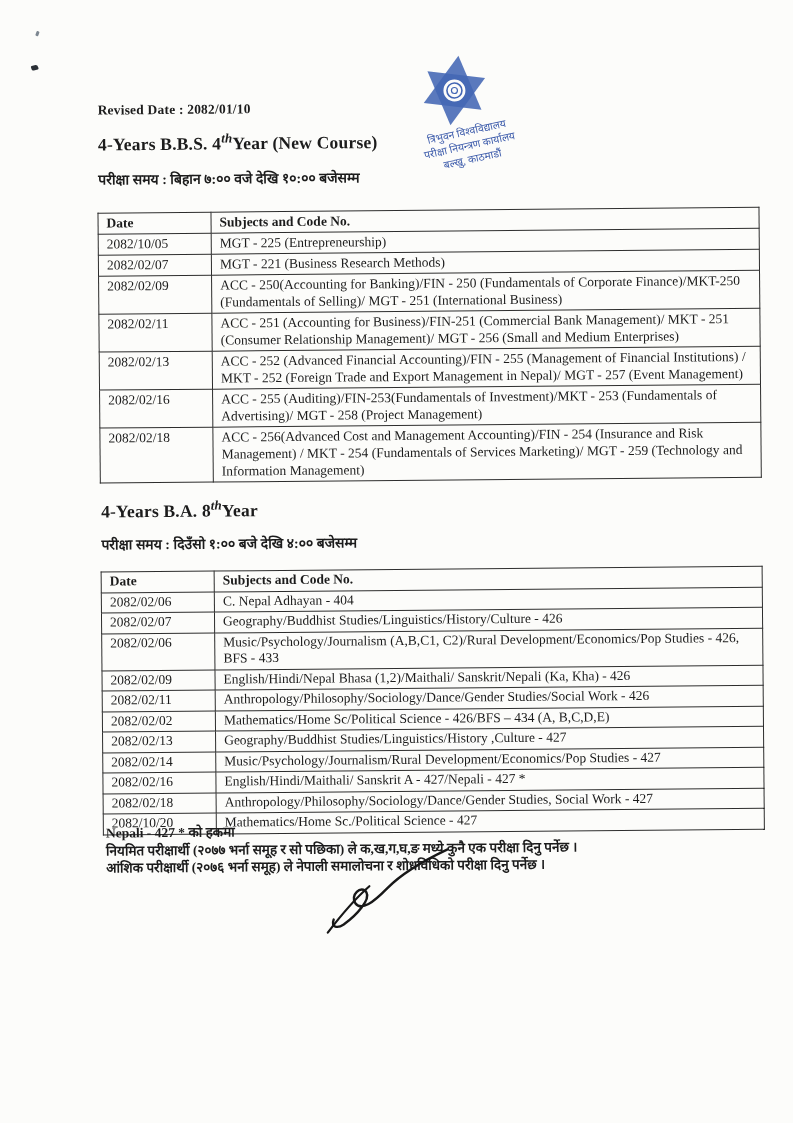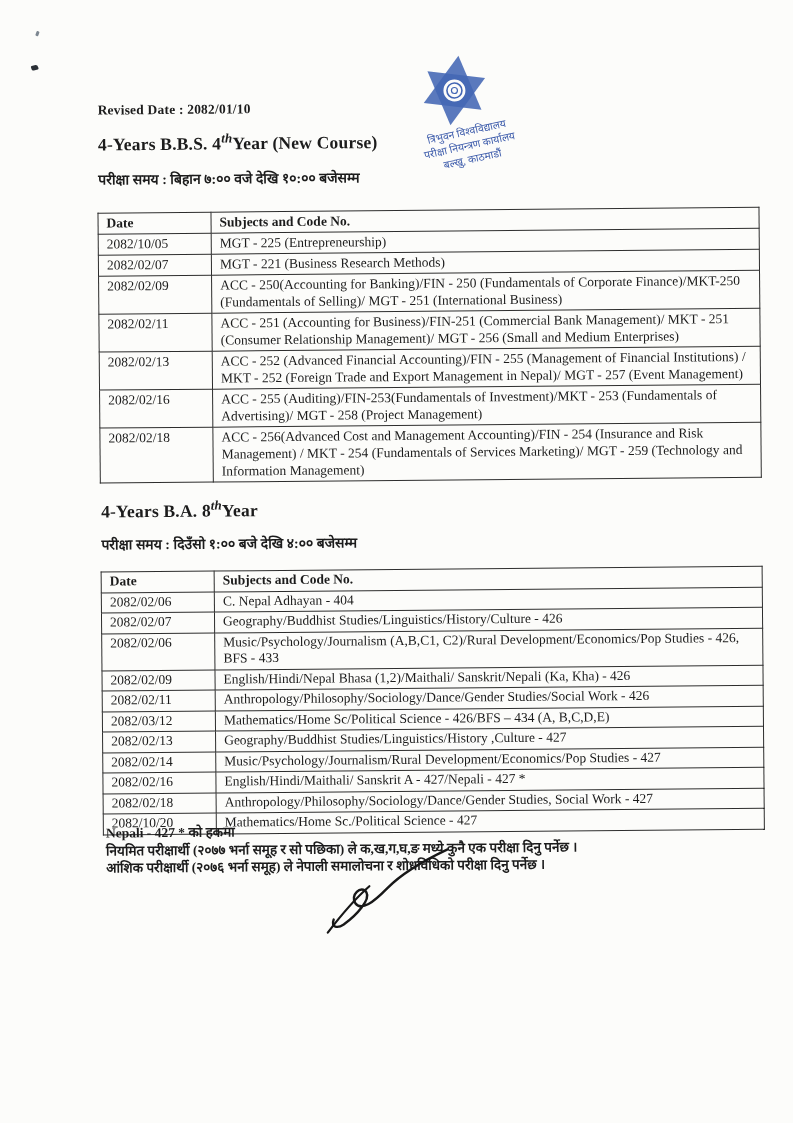--- a/index.html
+++ b/index.html
@@ -138,21 +138,21 @@
           </tr>
       <tr>
             <td class="date">2082/02/09</td>
             <td>English/Hindi/Nepal Bhasa (1,2)/Maithali/ Sanskrit/Nepali (Ka, Kha) - 426</td>
           </tr>
       <tr>
             <td class="date">2082/02/11</td>
             <td>Anthropology/Philosophy/Sociology/Dance/Gender Studies/Social Work - 426</td>
           </tr>
       <tr>
-            <td class="date">2082/03/12</td>
+            <td class="date">2082/02/02</td>
             <td>Mathematics/Home Sc/Political Science - 426/BFS – 434 (A, B,C,D,E)</td>
           </tr>
       <tr>
             <td class="date">2082/02/13</td>
             <td>Geography/Buddhist Studies/Linguistics/History ,Culture - 427</td>
           </tr>
       <tr>
             <td class="date">2082/02/14</td>
             <td>Music/Psychology/Journalism/Rural Development/Economics/Pop Studies - 427</td>
           </tr>

